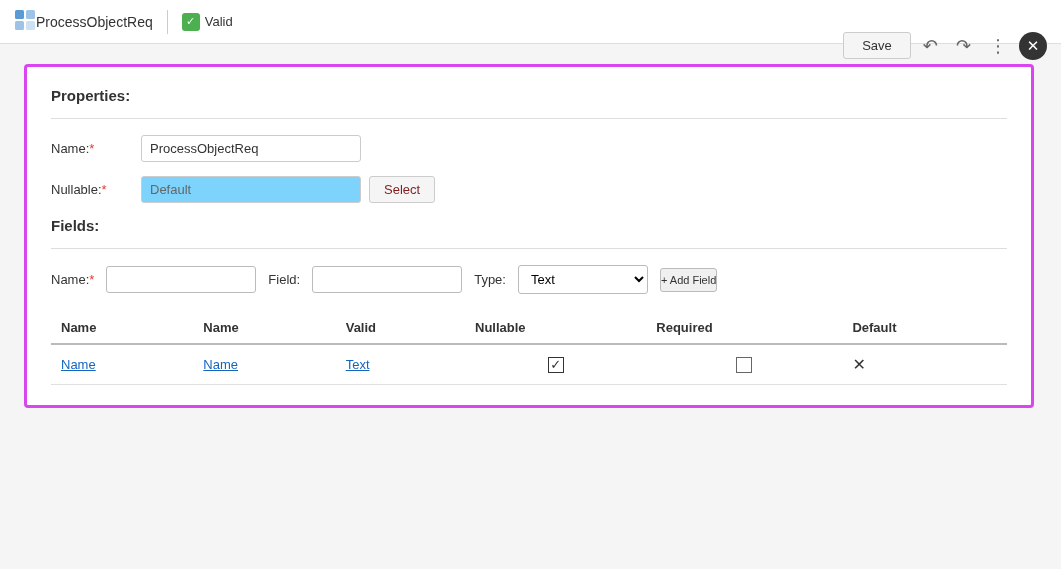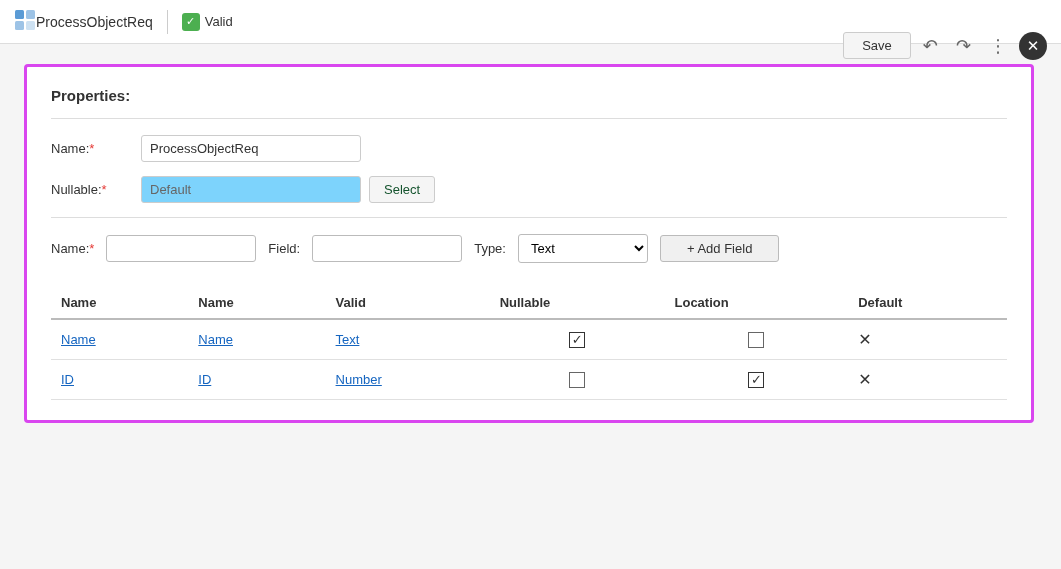--- a/index.html
+++ b/index.html
@@ -79,49 +79,49 @@
       border: 1px solid #ccc; border-radius: 3px;
       padding: 5px 8px; font-size: 13px; color: #333;
       width: 220px; background: #fff;
     }
     .form-input-disabled {
       background: #7dd3fc; color: #666;
     }
     .btn-select {
       margin-left: 8px; padding: 5px 14px;
       border: 1px solid #ccc; background: #f5f5f5;
-      border-radius: 3px; cursor: pointer; font-size: 13px; color: #14532d;
+      border-radius: 3px; cursor: pointer; font-size: 13px; color: #7f1d1d;
     }
 
     
     .fields-section { margin-top: 8px; }
     .fields-row {
       display: flex; align-items: center; gap: 12px;
       margin-bottom: 16px; flex-wrap: wrap;
     }
     .fields-label { font-size: 13px; color: #333; }
     .fields-input {
       border: 1px solid #bbb; border-radius: 3px;
       padding: 5px 8px; font-size: 13px; width: 150px;
     }
     .fields-select {
       border: 1px solid #bbb; border-radius: 3px;
       padding: 5px 8px; font-size: 13px; width: 130px;
       background: #fff;
     }
     .btn-add-field {
-      padding: 5px 26px; border: 1px solid #bbb;
+      padding: 5px 0; border: 1px solid #bbb;
       background: #f0f0f0; border-radius: 3px;
-      cursor: pointer; font-size: 13px; color: #333;
+      cursor: pointer; font-size: 11px; color: #333;
       white-space: nowrap;
     }
 
     
     .fields-table {
-      width: 100%; border-collapse: collapse; margin-top: 24px;
+      width: 100%; border-collapse: collapse; margin-top: 18px;
     }
     .fields-table thead tr {
       border-bottom: 2px solid #bbb;
     }
     .fields-table th {
       text-align: left; padding: 8px 10px;
       font-size: 13px; font-weight: 600; color: #333;
     }
     .fields-table tbody tr {
       border-bottom: 1px solid #e0e0e0;
@@ -197,20 +197,21 @@
     <div class="form-row">
       <label class="form-label">
         <span>Nullable:</span><span class="required">*</span>
       </label>
       <input class="form-input form-input-disabled" type="text" value="Default" readonly="" style="">
       <button class="btn-select">Select</button>
     </div>
 
 
     <div class="fields-section">
+      <div class="section-title">Fields:</div>
       <hr class="section-divider">
 
       <div class="fields-row">
         <label class="fields-label">
           <span>Name:</span><span class="required">*</span>
         </label>
         <input class="fields-input" type="text" value="" style="">
         <label class="fields-label">Field:</label>
         <input class="fields-input" type="text" value="" style="">
         <label class="fields-label">Type:</label>
@@ -223,21 +224,21 @@
         <button class="btn-add-field">+ Add Field</button>
       </div>
 
       <table class="fields-table">
         <thead>
           <tr>
             <th>Name</th>
             <th>Name</th>
             <th>Valid</th>
             <th>Nullable</th>
-            <th>Location</th>
+            <th>Required</th>
             <th>Default</th>
           </tr>
         </thead>
         <tbody>
 
           <tr>
             <td>
               <span class="link-style">Name</span>
             </td>
             <td>
@@ -256,43 +257,17 @@
             <td>
               <div class="checkbox-cell">
                 <div class="check-box"></div>
               </div>
             </td>
             <td>
               <span class="delete-x">✕</span>
             </td>
           </tr>
 
-          <tr>
-            <td>
-              <span class="link-style">ID</span>
-            </td>
-            <td>
-              <span class="link-style">ID</span>
-            </td>
-            <td>
-              <span class="link-style">Number</span>
-            </td>
-            <td>
-              <div class="checkbox-cell">
-                <div class="check-box"></div>
-              </div>
-            </td>
-            <td>
-              <div class="checkbox-cell">
-                <div class="check-box checked">
-                  <span class="check-checkmark">✓</span>
-                </div>
-              </div>
-            </td>
-            <td>
-              <span class="delete-x">✕</span>
-            </td>
-          </tr>
         </tbody>
       </table>
     </div>
   </div>
 </div>
 
 </body></html>

